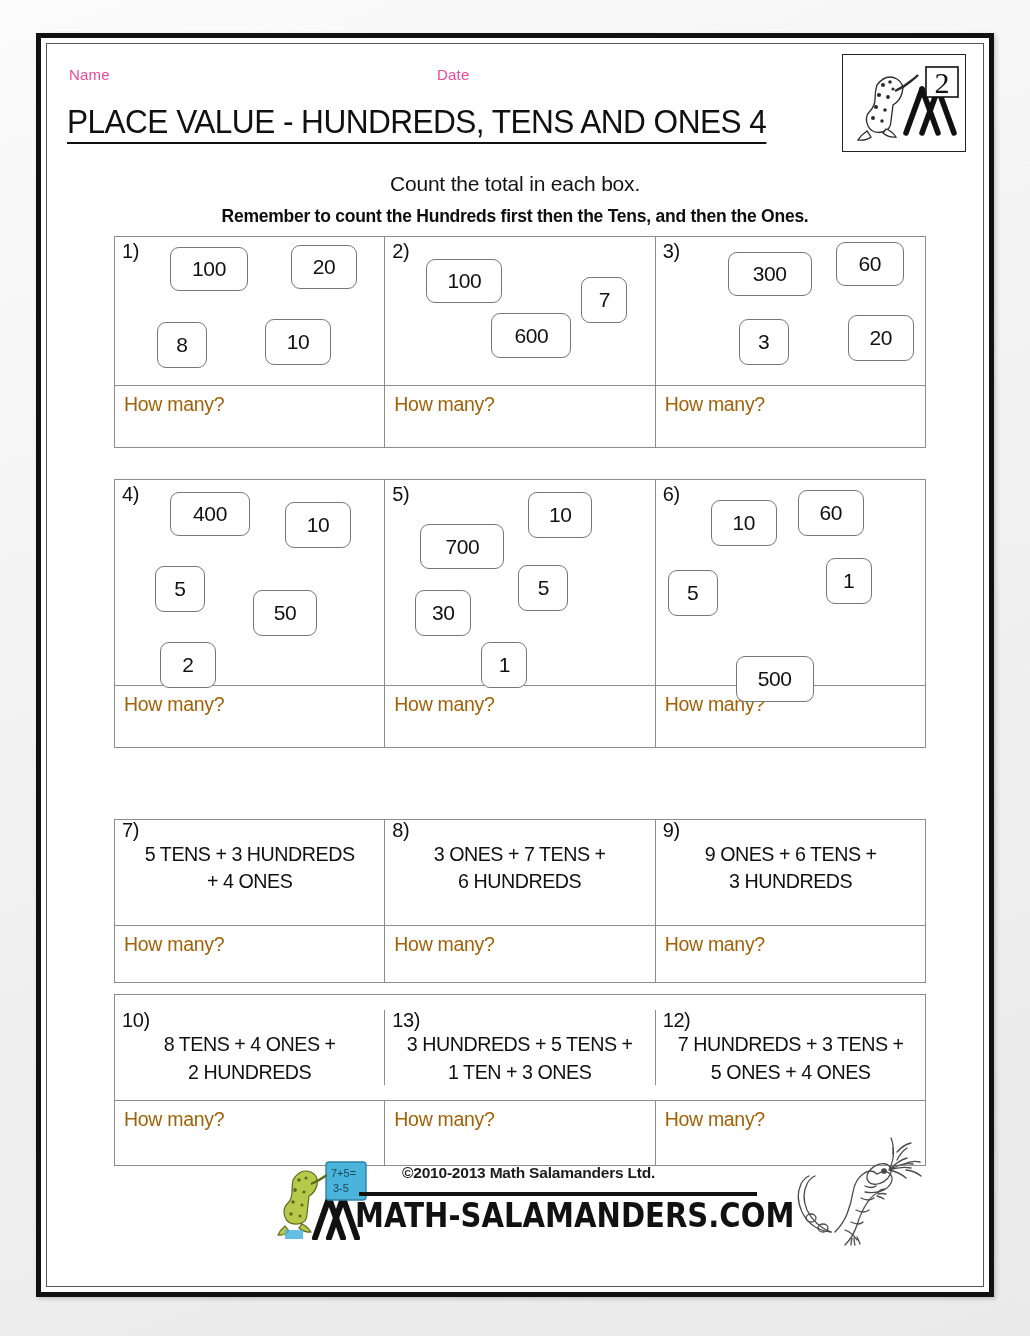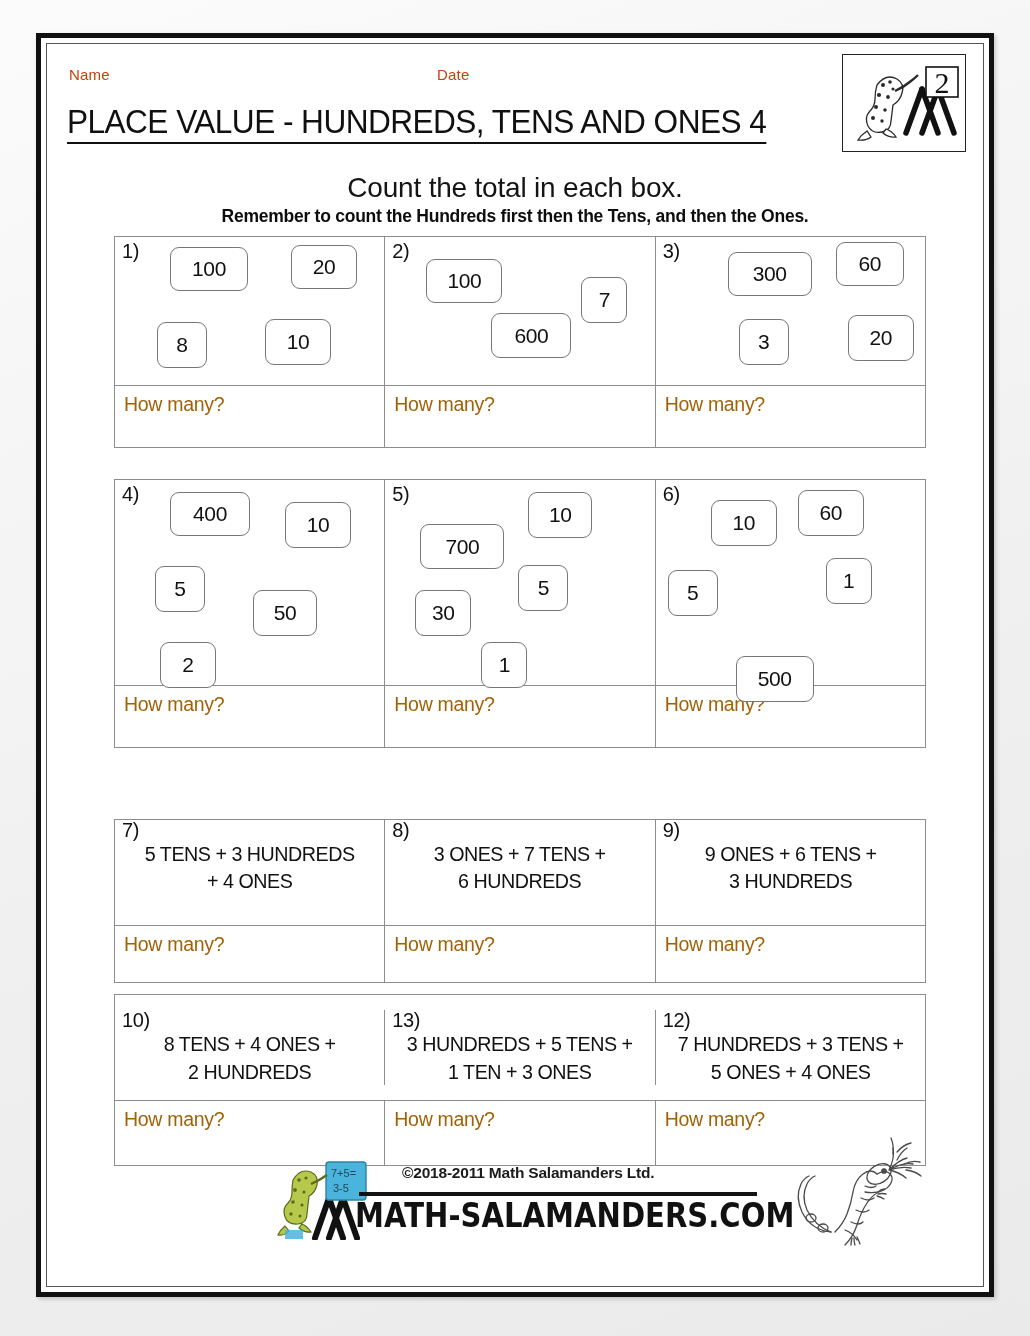--- a/index.html
+++ b/index.html
@@ -38,21 +38,21 @@
     border: 1px solid #555;
     background: #fff;
     box-sizing: border-box;
   }
 
   
   .namedate {
     position: absolute;
     top: 22px;
     font-size: 15px;
-    color: #c2410c;
+    color: #ec4899;
     letter-spacing: .2px;
   }
   #name-label { left: 22px; }
   #date-label { left: 390px; }
 
   #worksheet-title {
     position: absolute;
     left: 20px;
     top: 60px;
     font-size: 34px;
@@ -77,21 +77,21 @@
     background: #fff;
     box-sizing: border-box;
   }
 
   #subtitle {
     position: absolute;
     top: 128px;
     left: 0;
     width: 100%;
     text-align: center;
-    font-size: 28px;
+    font-size: 21px;
     color: #141414;
     letter-spacing: -0.2px;
   }
   #remember-line {
     position: absolute;
     top: 162px;
     left: 0;
     width: 100%;
     text-align: center;
     font-size: 17.5px;
@@ -445,21 +445,21 @@
                 <circle cx="27" cy="38" r="1.6"></circle>
               <circle cx="16" cy="48" r="1.8"></circle>
                 <circle cx="25" cy="51" r="1.6"></circle>
               <circle cx="14" cy="60" r="1.7"></circle>
                 <circle cx="23" cy="62" r="1.5"></circle>
             </g>
             <rect x="8" y="76" width="18" height="9" fill="#4ab4dd" opacity=".85"></rect>
           </svg>
         </div>
 
-        <div id="copyright">©2018-2011 Math Salamanders Ltd.</div>
+        <div id="copyright">©2010-2013 Math Salamanders Ltd.</div>
         <div id="brand-rule"></div>
         <div id="brand-url">MATH-SALAMANDERS.COM</div>
       </div>
 
       <div id="footer-lizard">
         <svg viewBox="0 0 150 130" width="150" height="130">
           <g fill="none" stroke="#4a4a4a" stroke-width="1.3" stroke-linecap="round" stroke-linejoin="round">
 
             <path d="M92 44 q8 -4 12 -1 q5 4 2 10 q-3 6 -10 8 q-8 3 -14 12 q-6 9 -10 22 q-4 12 -12 20"></path>
             <path d="M92 44 q-6 -6 -14 0 q-8 6 -10 18 q-2 12 -6 22 q-4 10 -12 18"></path>

